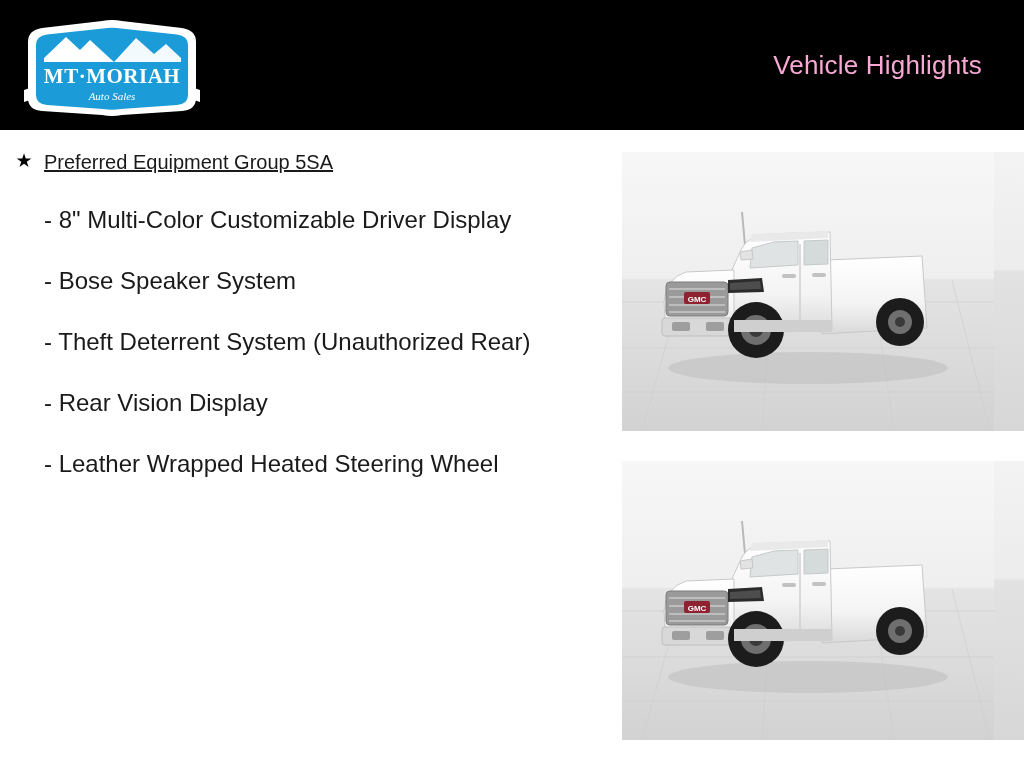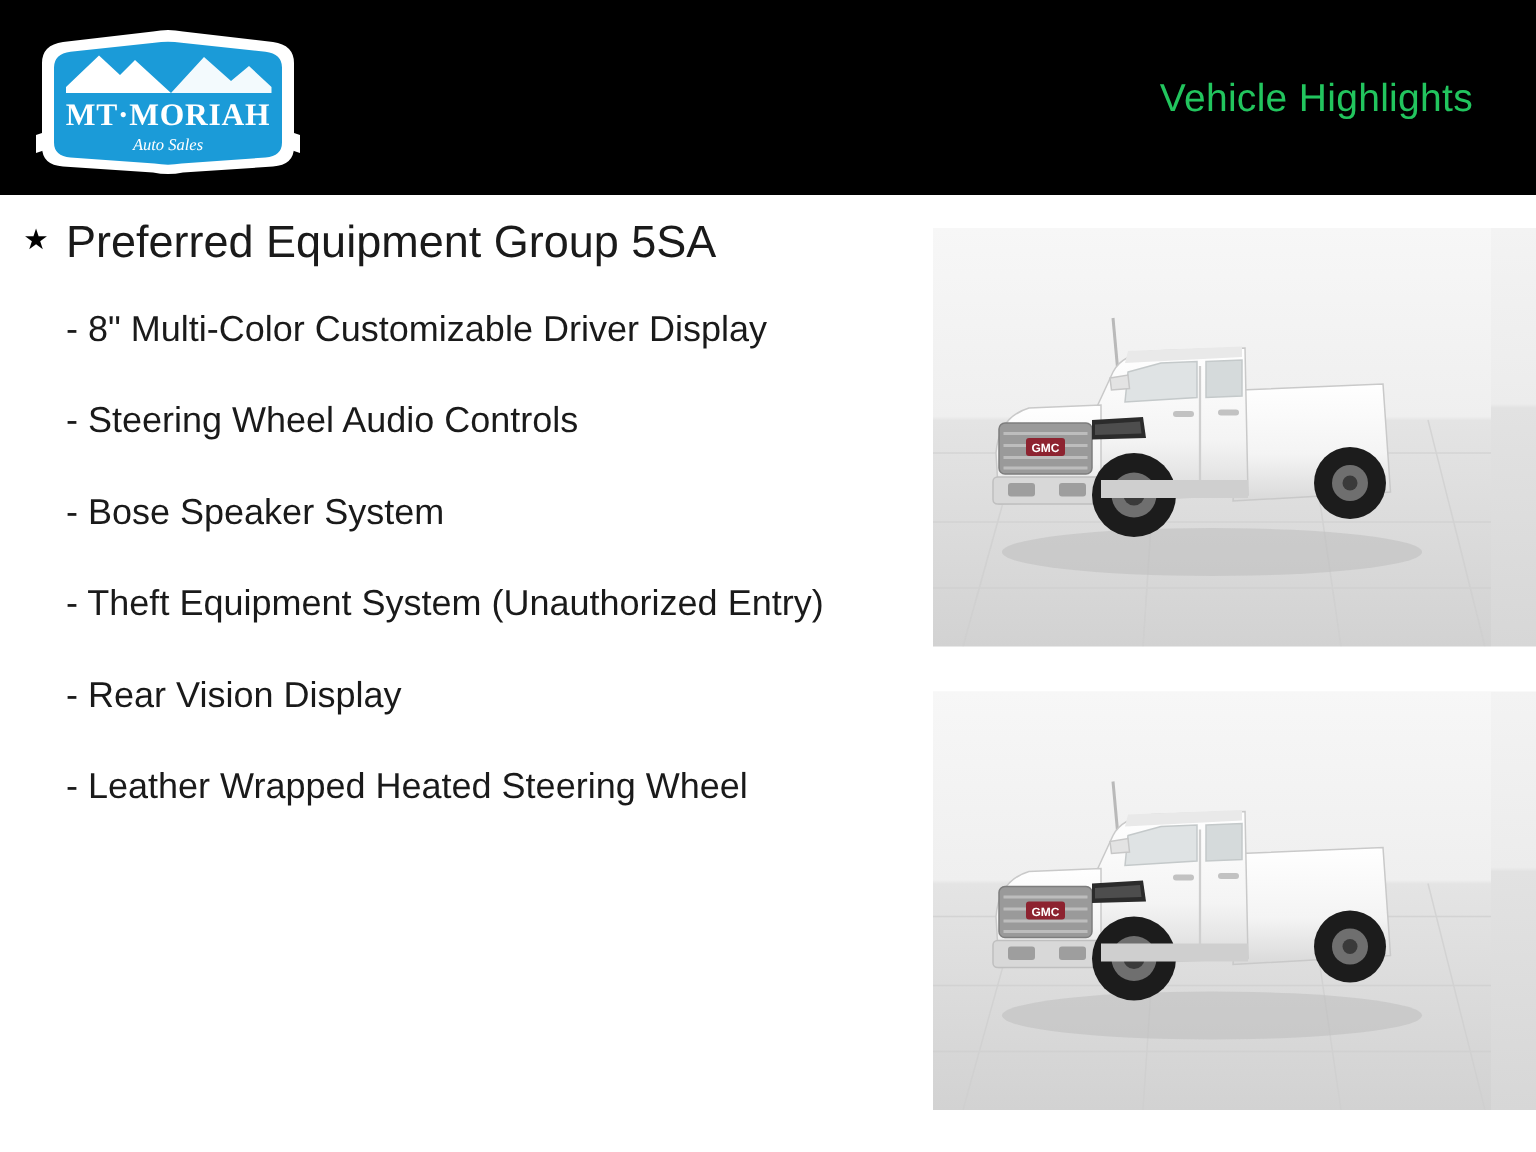--- a/index.html
+++ b/index.html
@@ -28,21 +28,21 @@
     width: 1024px;
     height: 130px;
     background: #000000;
     padding-left: 35px;
   }
 
   .header-title {
     position: absolute;
     right: 42px;
     top: 50px;
-    color: #22c55e;
+    color: #f9a8d4;
     font-size: 26px;
     letter-spacing: 0.2px;
     white-space: nowrap;
   }
 
   
   .logo {
     position: absolute;
     left: 18px;
     top: 12px;
@@ -76,23 +76,24 @@
   }
   .bullet-star {
     font-size: 19px;
     line-height: 30px;
     color: #000000;
     width: 20px;
     text-align: center;
     flex: 0 0 20px;
   }
   .feature-main-label {
-    font-size: 30px;
+    font-size: 20px;
     line-height: 32px;
     color: #1a1a1a;
+    text-decoration: underline;
   }
 
   .sub-list {
     margin: 0;
     padding: 0 0 0 30px;
     list-style: none;
   }
   .sub-item {
     font-size: 24px;
     line-height: 35px;
@@ -149,23 +150,22 @@
 
     <div class="features">
 
       <div class="feature-main">
         <span class="bullet-star">★</span>
         <span class="feature-main-label">Preferred Equipment Group 5SA</span>
       </div>
 
       <ul class="sub-list">
         <li class="sub-item">- 8" Multi-Color Customizable Driver Display</li>
-        <li class="sub-item">- Steering Wheel Audio Controls</li>
         <li class="sub-item">- Bose Speaker System</li>
-        <li class="sub-item">- Theft Equipment System (Unauthorized Entry)</li>
+        <li class="sub-item">- Theft Deterrent System (Unauthorized Rear)</li>
         <li class="sub-item">- Rear Vision Display</li>
         <li class="sub-item">- Leather Wrapped Heated Steering Wheel</li>
       </ul>
     </div>
 
     <div class="photo photo-1">
       <svg width="372" height="279" viewBox="0 0 372 279" xmlns="http://www.w3.org/2000/svg">
         <defs>
           <linearGradient id="bgGrad1" x1="0" y1="0" x2="0" y2="1">
             <stop offset="0%" stop-color="#f7f7f7"></stop>

